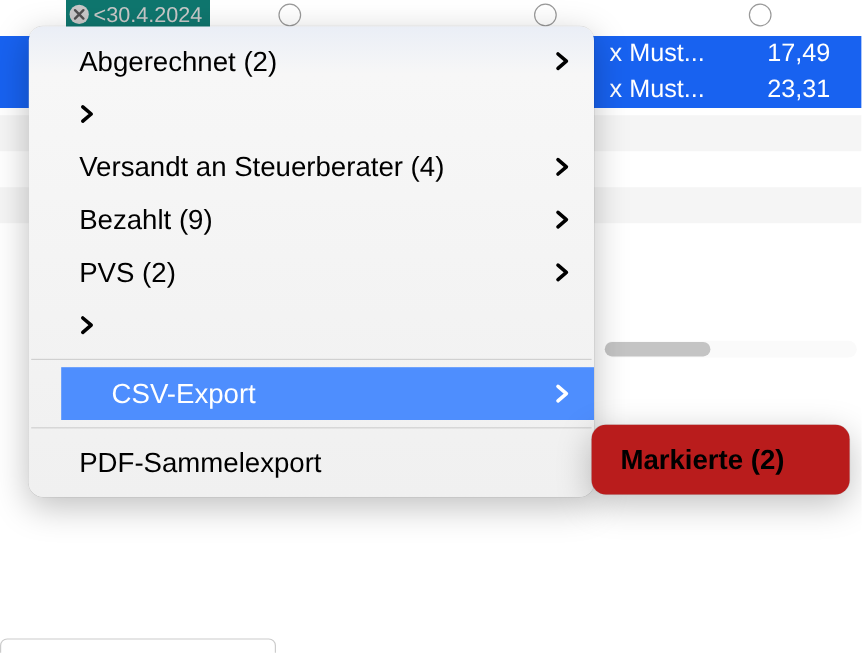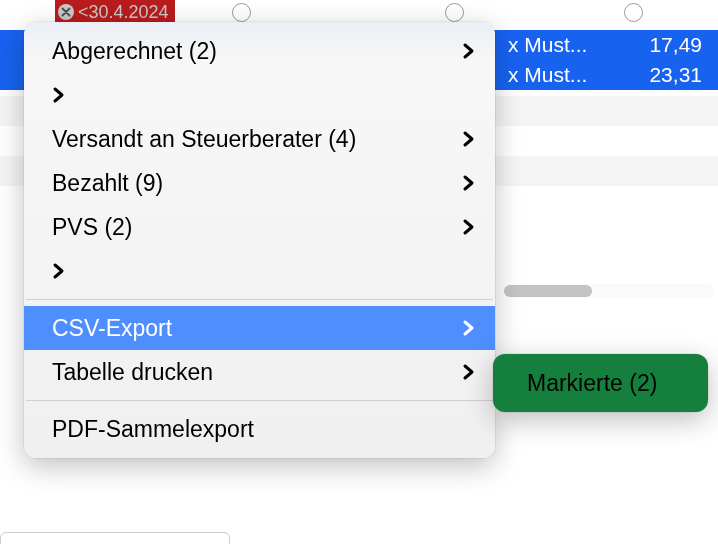--- a/index.html
+++ b/index.html
@@ -19,30 +19,30 @@
       height: 30px;
       display: flex;
       align-items: center;
       font-size: 21px;
     }
     .bg-row.selected {
       background: #1862f0;
       color: #fff;
     }
     .bg-row .name { position: absolute; left: 508px; white-space: nowrap; overflow: hidden; }
-    .bg-row .amount { position: absolute; right: 16px; white-space: nowrap; }
+    .bg-row .amount { position: absolute; right: 26px; white-space: nowrap; }
     .bg-row.alt { background: #f5f5f5; }
 
     
     .filter-pill {
       position: absolute;
       top: 0;
       left: 55px;
       height: 24px;
-      background: #b91c1c;
+      background: #0f766e;
       color: #c8c8c8;
       font-size: 18px;
       display: flex;
       align-items: center;
       padding: 0 6px 0 2px;
       gap: 3px;
     }
     .filter-pill .x-icon {
       display: inline-flex;
     }
@@ -92,46 +92,48 @@
       background: linear-gradient(to bottom, #eaeef6 0%, #f7f7f7 40px, #f0f0f0 100%);
       border-radius: 12px;
       box-shadow: 0 8px 28px rgba(0,0,0,0.25), 0 0 0 0.5px rgba(0,0,0,0.1);
       padding: 7px 0;
     }
     .ctx-item {
       height: 44px;
       display: flex;
       align-items: center;
       justify-content: space-between;
-      padding: 0 20px 0 28px;
+      padding: 0 20px 0 42px;
       font-size: 23px;
       color: #000;
       cursor: default;
     }
     .ctx-item.highlight {
       background: #4e8efe;
       color: #fff;
+      margin-left: 27px;
     }
     .ctx-item .chev { display: inline-flex; }
     .ctx-sep {
       height: 1px;
       background: #d0d0d0;
       margin: 6px 2px;
     }
 
     
     .submenu {
       position: absolute;
       top: 354px;
       left: 493px;
       width: 215px;
-      background: #15803d;
+      background: #b91c1c;
       border-radius: 12px;
       box-shadow: 0 8px 28px rgba(0,0,0,0.25), 0 0 0 0.5px rgba(0,0,0,0.1);
-      padding: 7px 12px;
+      padding: 7px 2px;
+      font-weight: bold;
     }
     .sub-item {
       height: 44px;
       display: flex;
       align-items: center;
       padding: 0 22px;
       font-size: 23px;
       color: #000;
       cursor: default;
     }
@@ -221,28 +223,20 @@
   <div class="ctx-sep"></div>
 
   <div class="ctx-item highlight">
     <span>CSV-Export</span>
     <span class="chev">
         <svg width="13" height="18" viewBox="0 0 13 18">
           <path d="M3 3 L10 9 L3 15" fill="none" stroke="#fff" stroke-width="3" stroke-linecap="round" stroke-linejoin="round"></path>
         </svg>
       </span>
   </div>
-  <div class="ctx-item">
-    <span>Tabelle drucken</span>
-    <span class="chev">
-        <svg width="13" height="18" viewBox="0 0 13 18">
-          <path d="M3 3 L10 9 L3 15" fill="none" stroke="#000" stroke-width="3" stroke-linecap="round" stroke-linejoin="round"></path>
-        </svg>
-      </span>
-  </div>
 
   <div class="ctx-sep"></div>
 
   <div class="ctx-item">
     <span>PDF-Sammelexport</span>
   </div>
 </div>
 
 <div class="submenu">
   <div class="sub-item">

